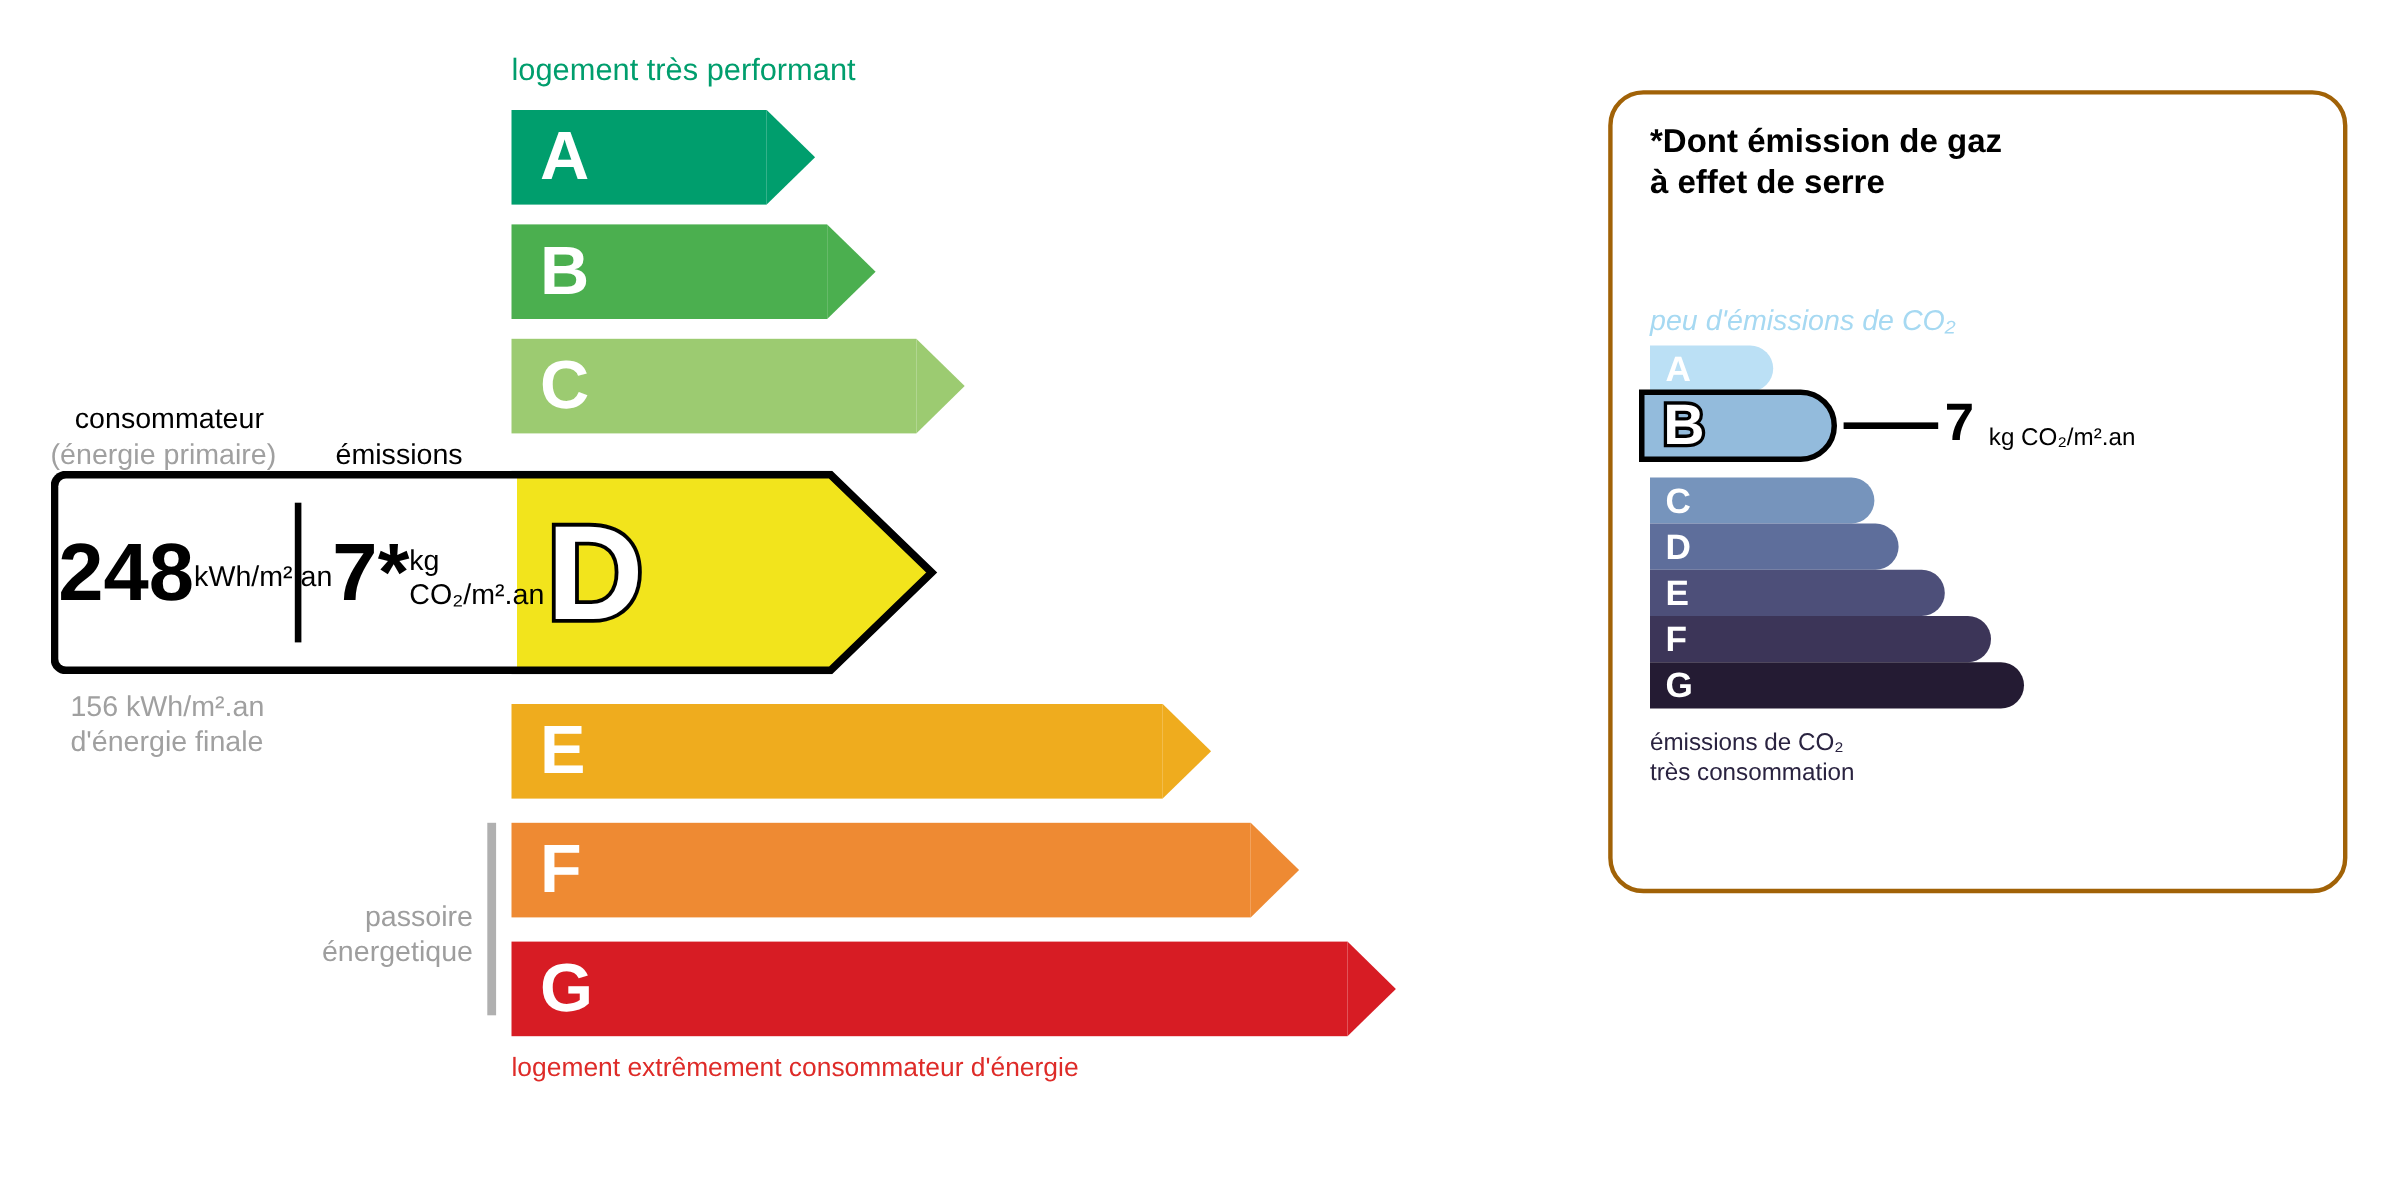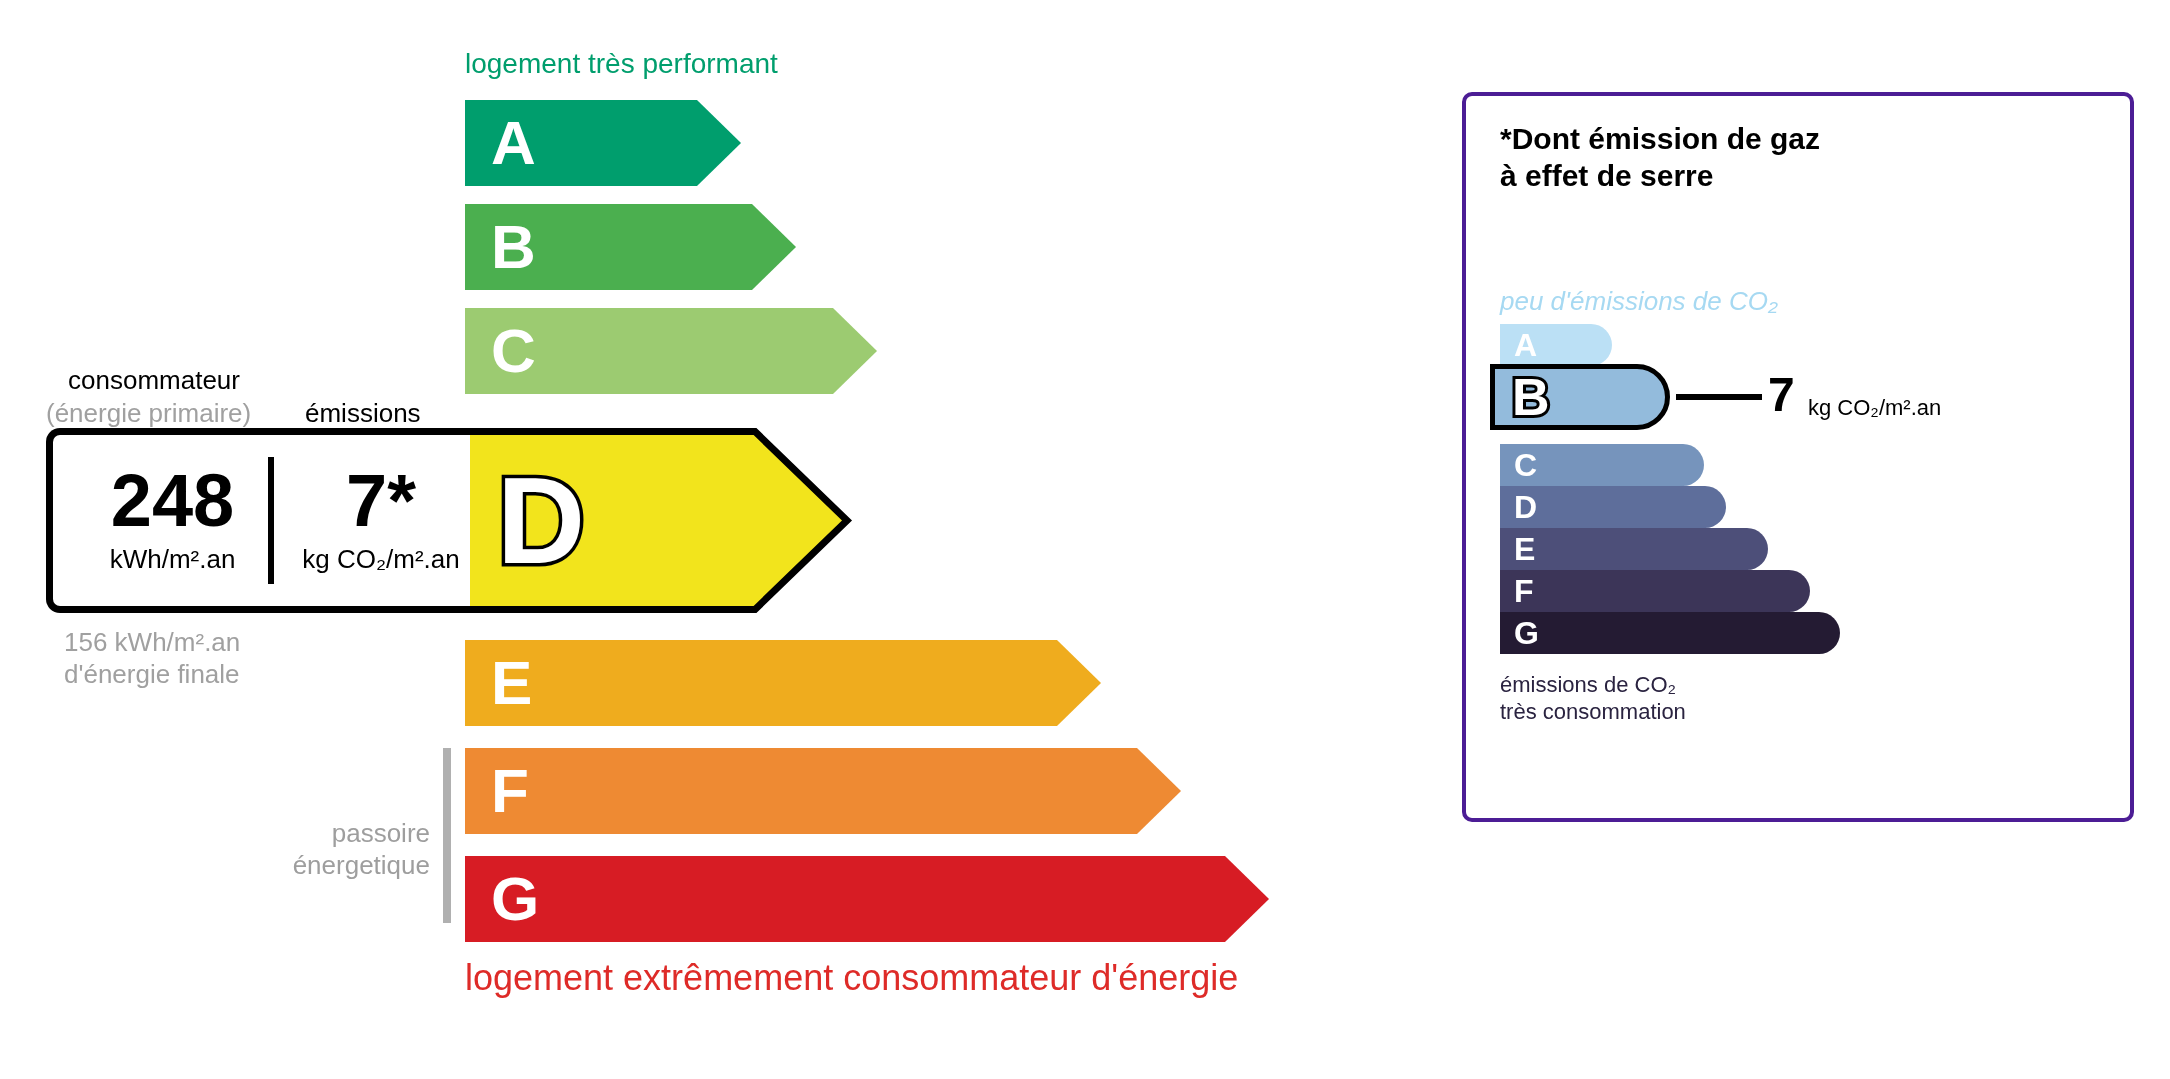--- a/index.html
+++ b/index.html
@@ -11,21 +11,21 @@
 
   
   #dpe{position:absolute;left:0;top:0;width:1400px;height:1079px;}
 
   .top-caption{
     position:absolute;left:465px;top:48px;
     font-size:28px;color:#009E6D;white-space:nowrap;
   }
   .bottom-caption{
     position:absolute;left:465px;top:957px;
-    font-size:36px;color:#DE2B28;white-space:nowrap;
+    font-size:24px;color:#DE2B28;white-space:nowrap;
   }
 
   
   .arrow-row{position:absolute;left:465px;height:86px;}
   .arrow{
     position:relative;height:100%;
     display:flex;align-items:center;
   }
   .arrow .body{position:absolute;left:0;top:0;bottom:0;}
   .arrow .tip{
@@ -51,22 +51,22 @@
   }
 
   
   #valuebox{
     position:absolute;left:46px;top:428px;width:424px;height:185px;
     background:#ffffff;border:7px solid #000000;border-radius:14px;
     border-right:none;border-top-right-radius:0;border-bottom-right-radius:0;
     box-sizing:border-box;display:flex;z-index:7;
   }
   .vb-cell{
-    flex:1;display:flex;flex-direction:column;
-    align-items:center;justify-content:center;position:relative;margin-left:12px;
+    flex:1;display:flex;flex-direction:row;
+    align-items:center;justify-content:center;position:relative;
   }
   .vb-cell.conso{flex:0 0 215px;}
   .vb-num{font-size:74px;font-weight:bold;color:#000;line-height:.95;}
   .vb-unit{font-size:26px;color:#000;margin-top:8px;}
   #vb-divider{
     position:absolute;left:215px;top:22px;bottom:22px;
     width:6px;background:#000;
   }
 
   .lbl-conso{
@@ -87,22 +87,22 @@
   #passoire-bar{
     position:absolute;left:443px;top:748px;width:8px;height:175px;background:#B0B0B0;
   }
   #passoire-txt{
     position:absolute;left:200px;top:818px;width:230px;text-align:right;
     font-size:26px;color:#9E9E9E;line-height:1.22;
   }
 
   
   #co2panel{
-    position:absolute;left:1462px;top:92px;width:672px;height:730px;
-    border:4px solid #4c1d95;border-radius:10px;background:#ffffff;
+    position:absolute;left:1462px;top:82px;width:672px;height:730px;
+    border:4px solid #a16207;border-radius:32px;background:#ffffff;
     box-sizing:border-box;
   }
   #co2title{
     position:absolute;left:34px;top:25px;font-size:30px;font-weight:bold;
     color:#000;line-height:1.22;
   }
   #co2top{
     position:absolute;left:34px;top:190px;font-size:26px;color:#A6D9F2;
     white-space:nowrap;
     font-style:italic;

